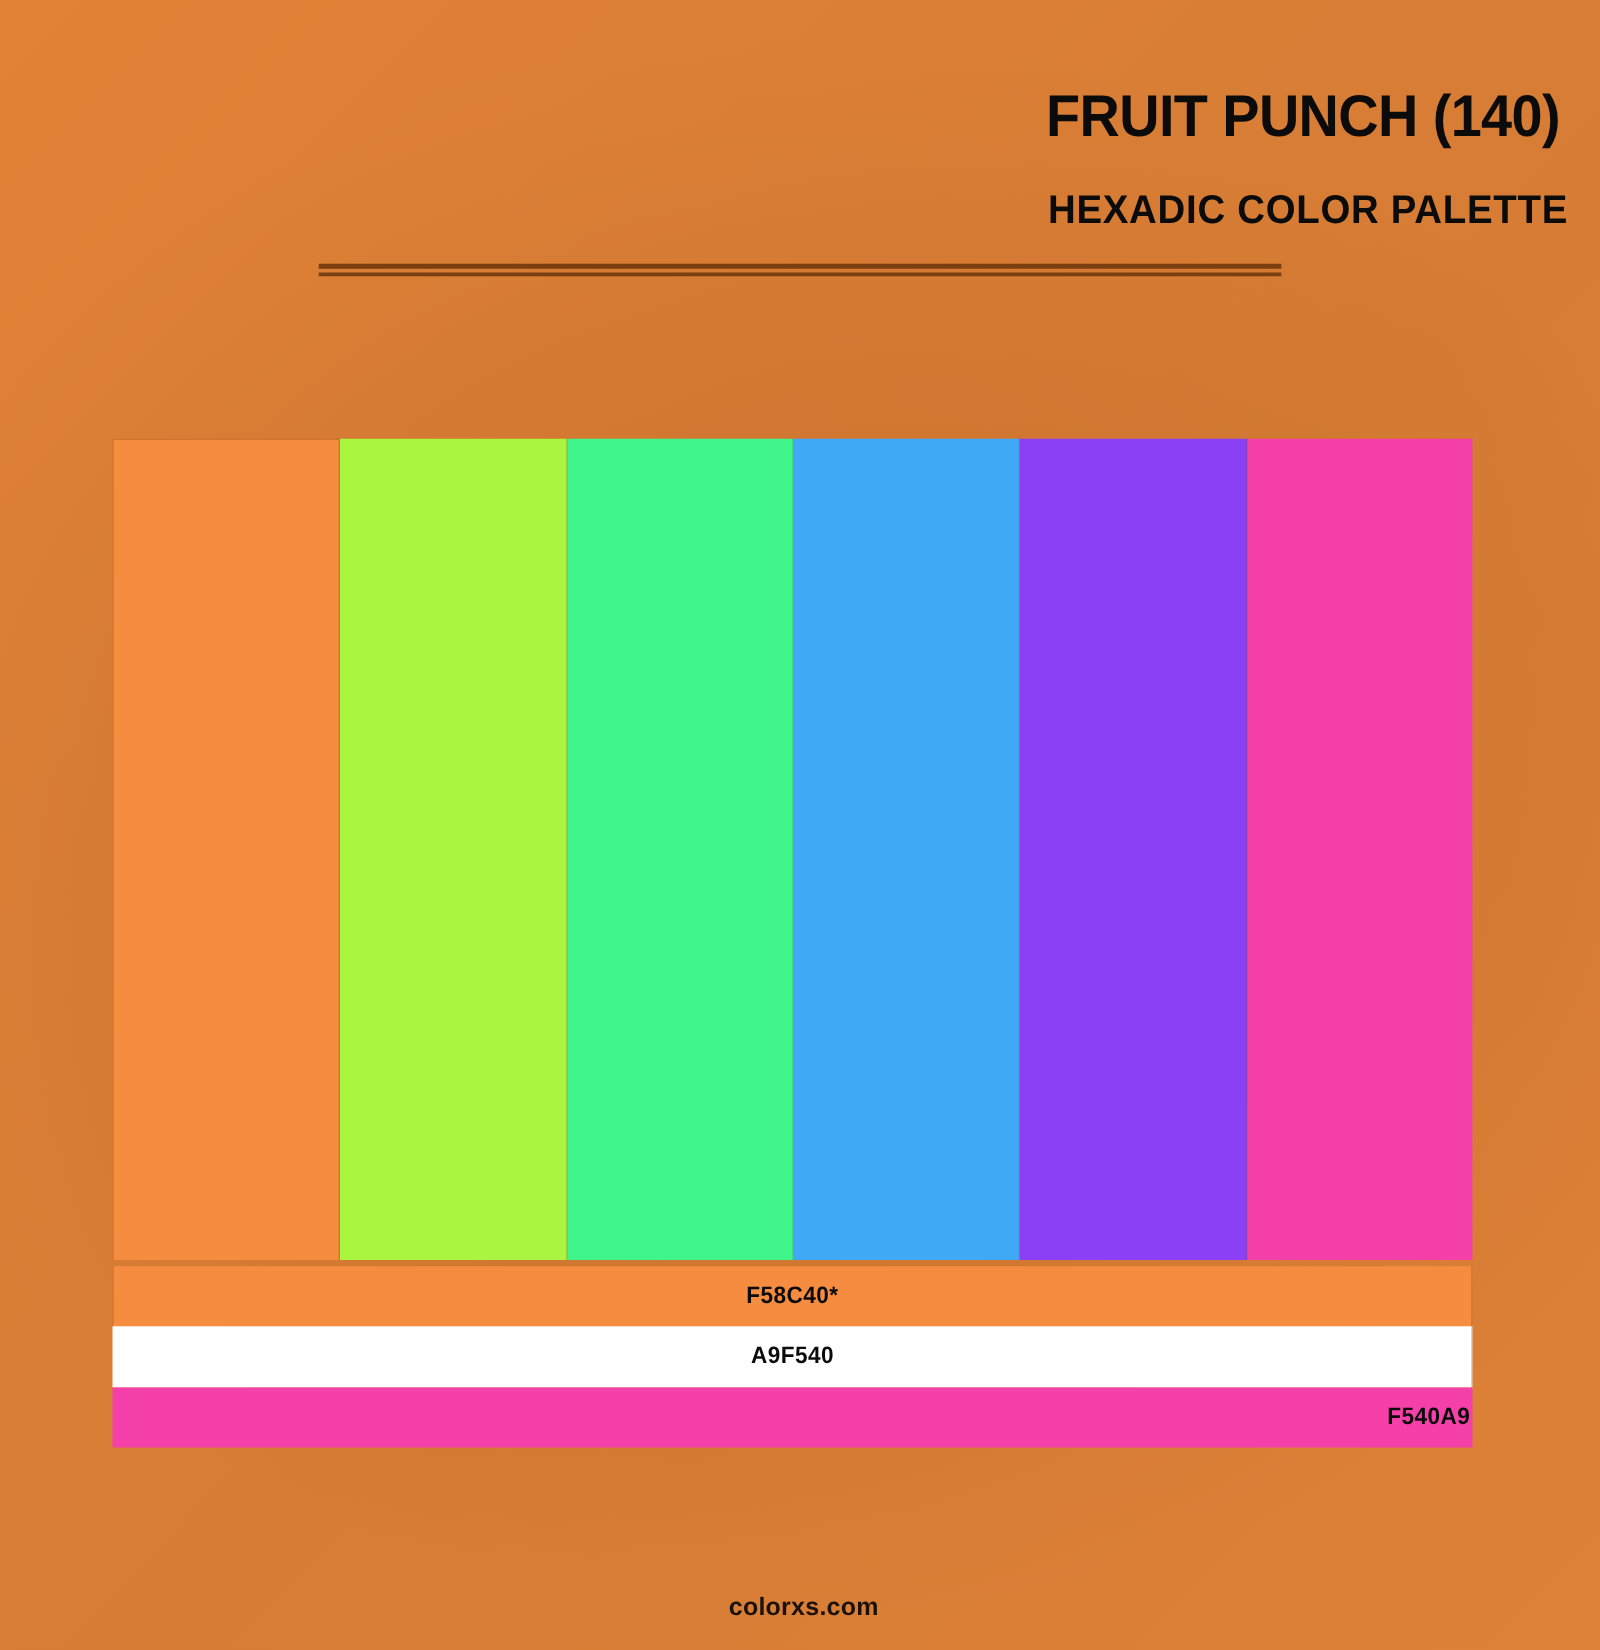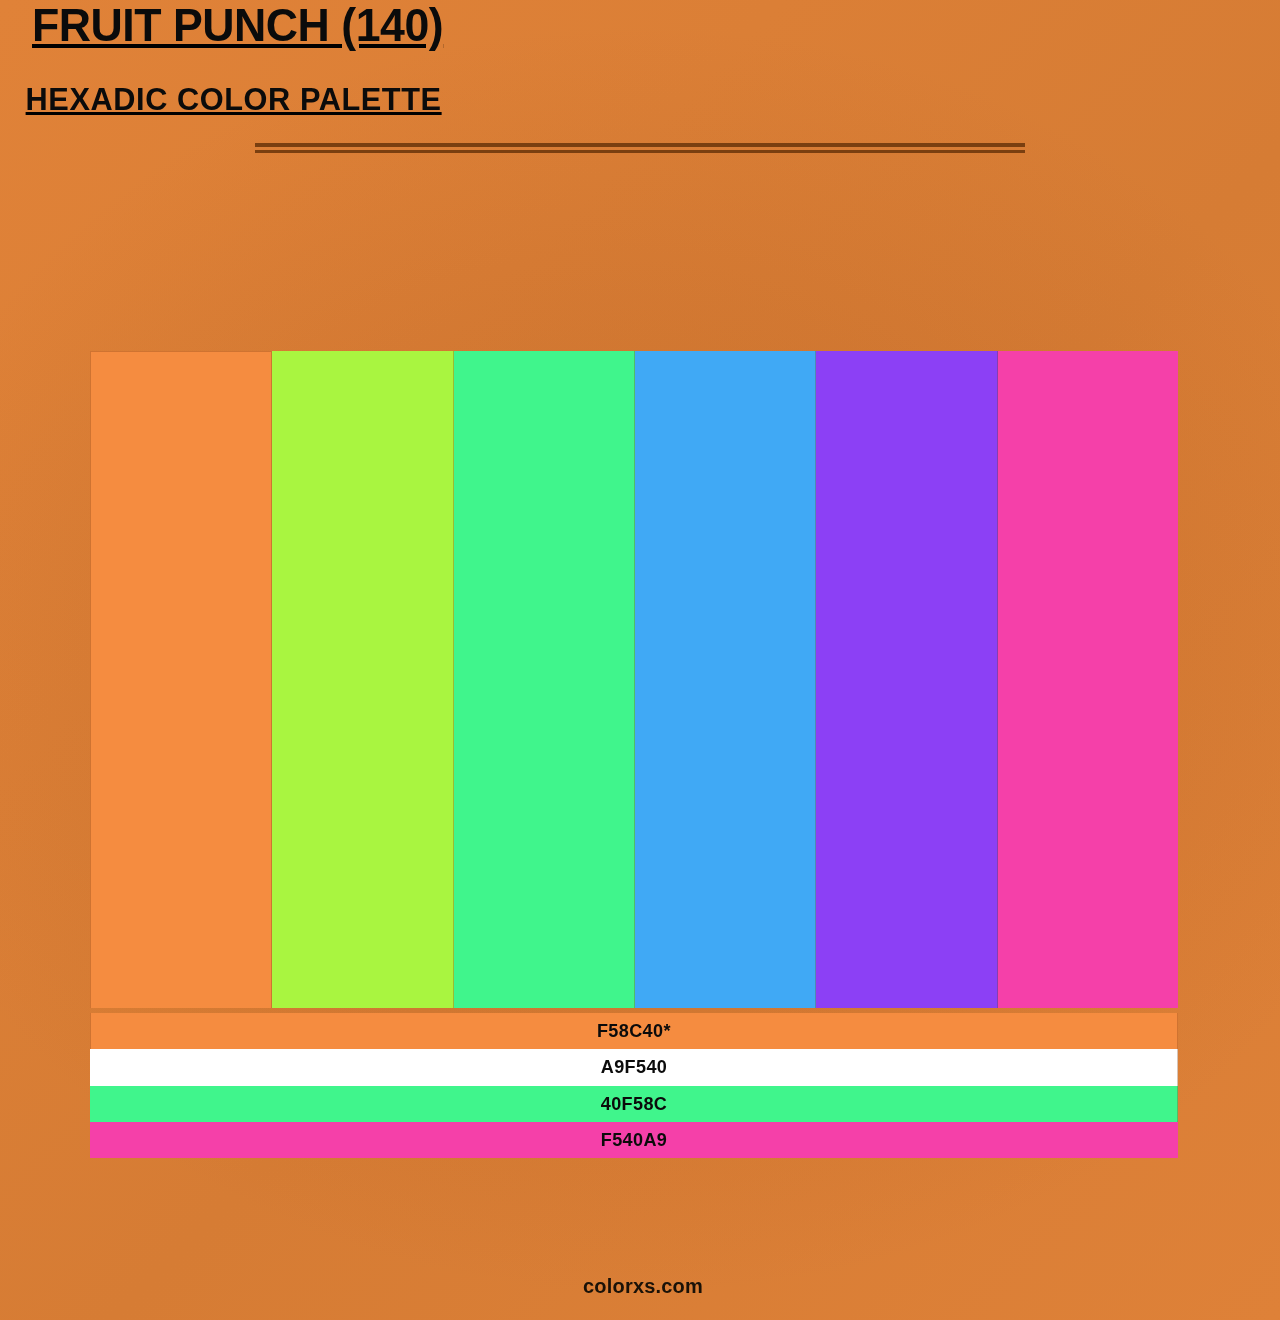--- a/index.html
+++ b/index.html
@@ -16,22 +16,22 @@
     background-color:#D67C34;
     background-image:
       radial-gradient(ellipse 78% 62% at 50% 50%, rgba(150,70,20,0.22) 0%, rgba(150,70,20,0.10) 45%, rgba(0,0,0,0) 78%),
       linear-gradient(135deg, #E08238 0%, #DB7F36 30%, #D67C34 55%, #DE8138 100%);
     position:relative;
   }
 
   
   .header {
     width:100%;
-    text-align:left;
-    text-decoration:underline;
+    padding-top:68px;
+    text-align:right;
   }
 
   .title {
     font-size:47px;
     font-weight:bold;
     letter-spacing:-0.5px;
     color:#0B0B0B;
     line-height:1.05;
     font-family:"Liberation Sans", sans-serif;
     transform:scaleX(0.95);
@@ -106,21 +106,21 @@
     flex:1 1 0;
     height:100%;
     display:flex;
     align-items:center;
     justify-content:center;
     border-right:1px solid rgba(120,60,15,0.30);
   }
   .label-cell:first-child {
     border-left:1px solid rgba(120,60,15,0.30);
   }
-  .label-cell:last-child { border-right:none; }
+  .label-cell:last-child { border-right:none;justify-content:flex-end; }
 
   .label-text {
     font-size:19px;
     font-weight:bold;
     letter-spacing:0.4px;
     font-family:"Liberation Sans", sans-serif;
     transform:scaleX(0.95);
     white-space:nowrap;
   }
 
@@ -161,23 +161,20 @@
       <div class="swatch" style="background: rgb(245, 64, 169);"></div>
     </div>
 
   <div class="label-row" id="label-row">
       <div class="label-cell" style="background: rgb(245, 140, 64);">
         <span class="label-text" style="color: rgb(11, 11, 11);">F58C40*</span>
       </div>
       <div class="label-cell" style="background: #ffffff;">
         <span class="label-text" style="color: rgb(11, 11, 11);">A9F540</span>
       </div>
-      <div class="label-cell" style="background: rgb(64, 245, 140);">
-        <span class="label-text" style="color: rgb(11, 11, 11);">40F58C</span>
-      </div>
       <div class="label-cell" style="background: rgb(245, 64, 169);">
         <span class="label-text" style="color: rgb(11, 11, 11);">F540A9</span>
       </div>
     </div>
 
 </div>
 
 <div class="footer">colorxs.com</div>
 
 </body></html>

